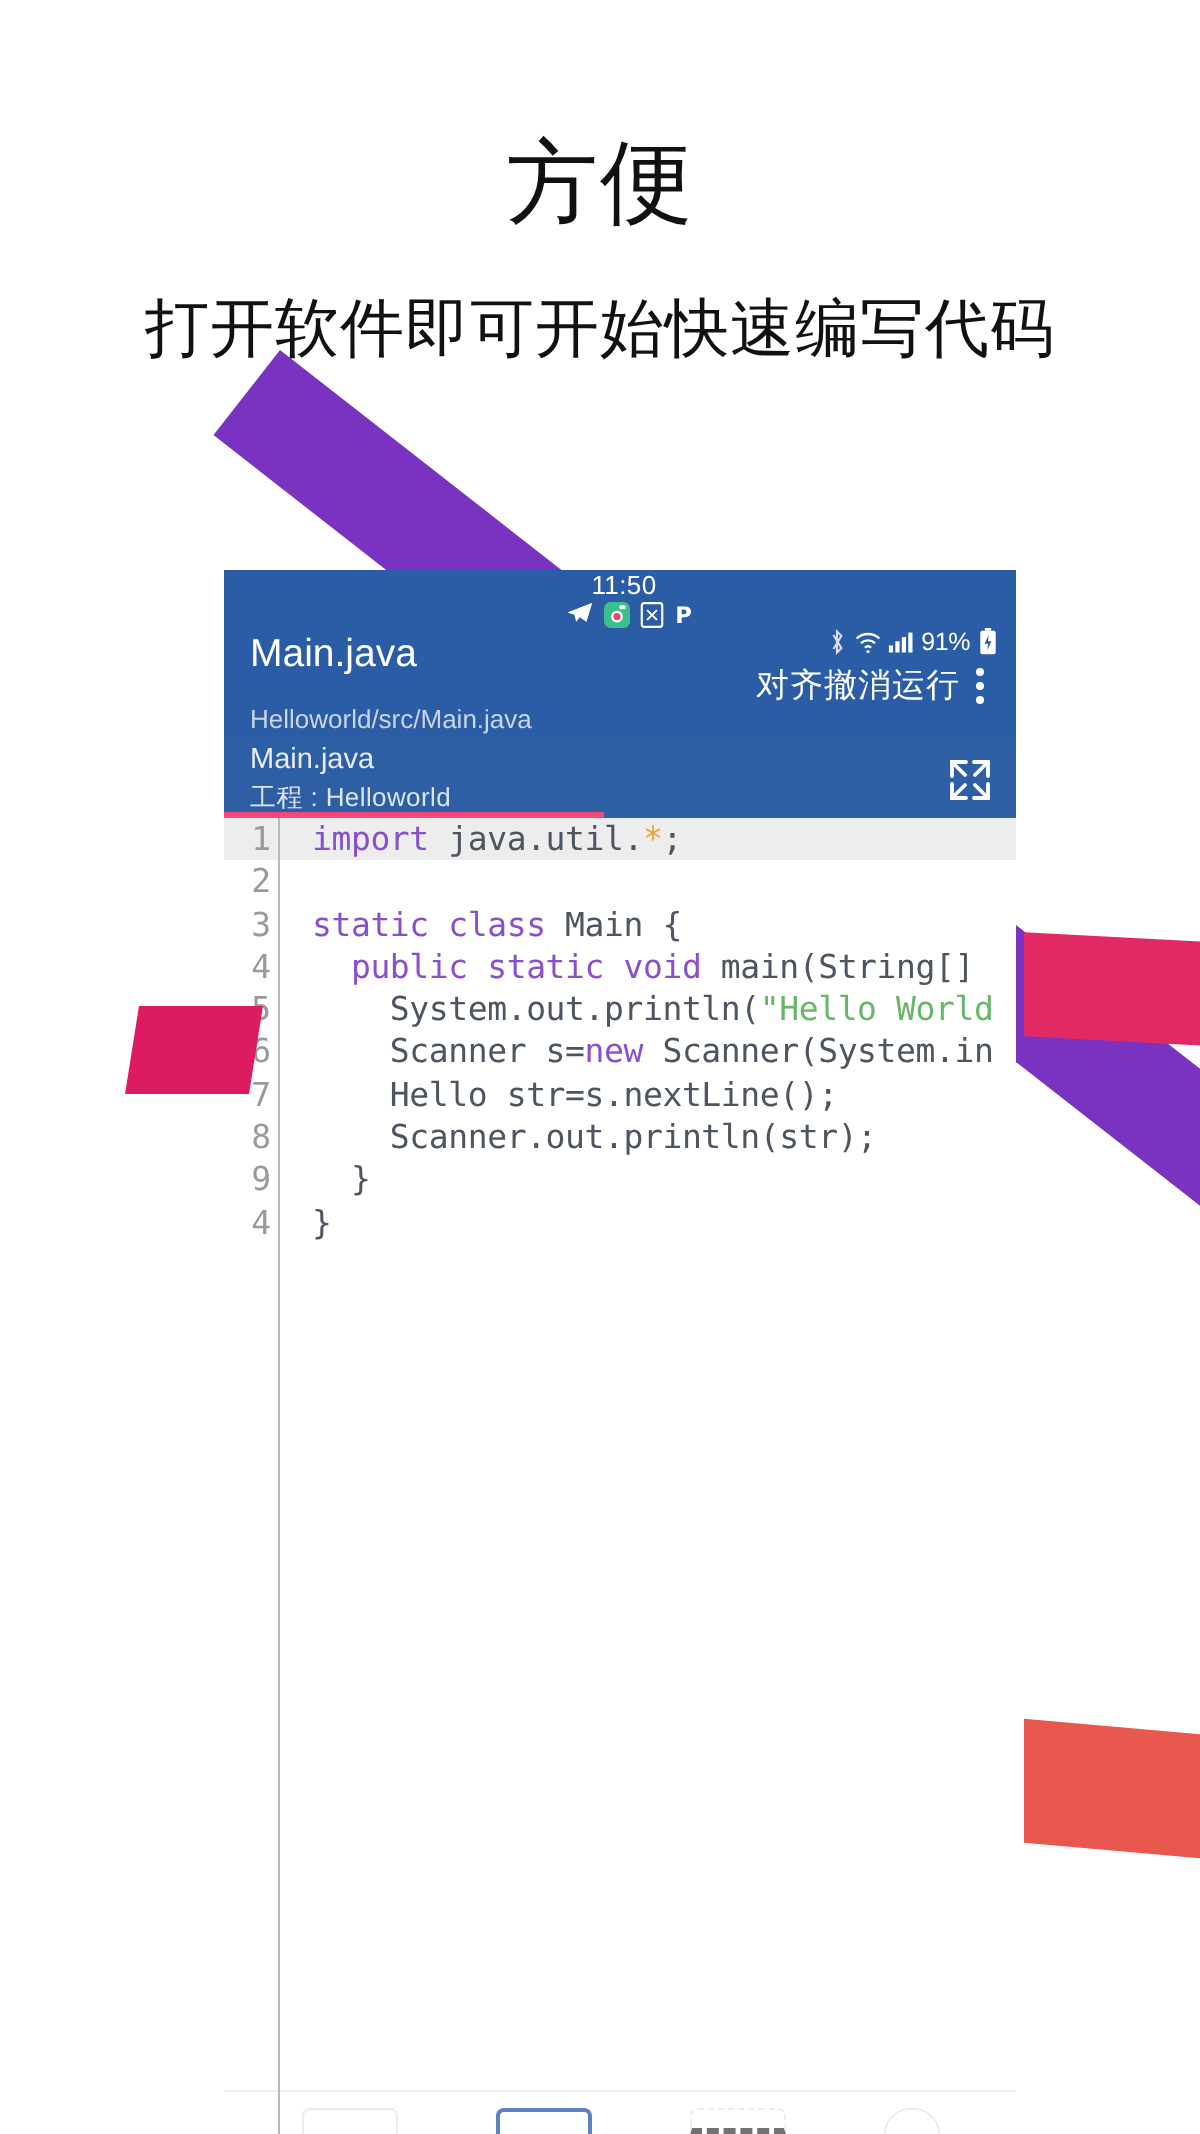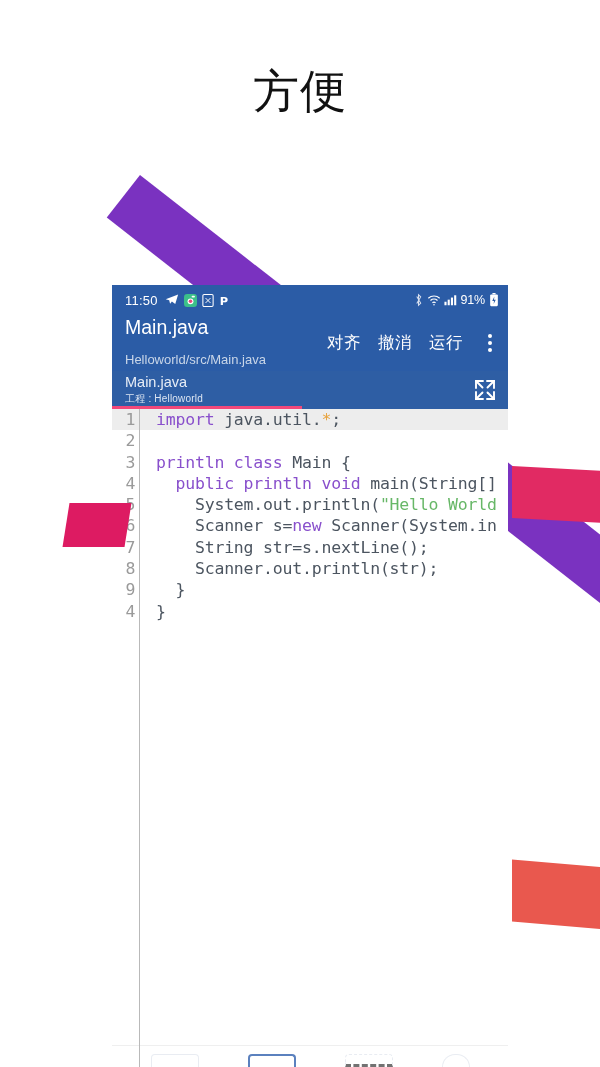--- a/index.html
+++ b/index.html
@@ -108,20 +108,21 @@
   }
 
   
   #status-bar {
     height: 30px;
     background: #2B5CA6;
     display: flex;
     align-items: center;
     padding: 0 9px 0 13px;
     color: #ffffff;
+    flex-direction: column;
   }
   #status-time {
     font-size: 13px;
     color: #ffffff;
     letter-spacing: 0.2px;
   }
   .status-icons-left {
     display: flex;
     align-items: center;
     gap: 5px;
@@ -160,21 +161,20 @@
   #app-subtitle {
     font-size: 13px;
     color: #C9D6E8;
     line-height: 1.25;
     margin-top: 13px;
   }
   #app-bar-actions {
     margin-left: auto;
     display: flex;
     align-items: center;
-    gap: 17px;
   }
   .app-action {
     font-size: 16.5px;
     color: #ffffff;
     letter-spacing: 0.5px;
   }
   #overflow-menu {
     display: flex;
     flex-direction: column;
     gap: 3px;
@@ -197,21 +197,21 @@
     padding: 0 10px 0 13px;
     position: relative;
   }
   #tab-info { display: flex; flex-direction: column; }
   #tab-filename {
     font-size: 14.5px;
     color: #E7EDF6;
     line-height: 1.1;
   }
   #tab-project {
-    font-size: 10px;
+    font-size: 13px;
     color: #DCE5F2;
     line-height: 1.2;
     margin-top: 2px;
     letter-spacing: 0.2px;
   }
   #tab-underline {
     position: absolute;
     left: 0;
     bottom: 0;
     width: 190px;
@@ -310,20 +310,21 @@
 </style>
 </head>
 <body>
 
 <div id="page">
 
   <div class="ribbon" id="ribbon-purple"></div>
 
   <div id="heading-block">
     <div id="page-title">方便</div>
+    <div id="page-subtitle">打开软件即可开始快速编写代码</div>
   </div>
 
   <div id="phone-card">
 
     <div id="status-bar">
       <span id="status-time">11:50</span>
       <span class="status-icons-left">
         <span>
           <svg class="sicon" width="14" height="14" viewBox="0 0 16 16">
             <path d="M15 1.6 0.8 7.2l4 1.2 1 4 2.1-2.6 3.8 2.8z" fill="#ffffff"></path>
@@ -427,37 +428,37 @@
           <div class="code-row active">
             <span class="ln">1</span>
             <span class="src"><span class="kw">import</span> java.util.<span class="ast">*</span>;</span>
           </div>
           <div class="code-row">
             <span class="ln">2</span>
             <span class="src"></span>
           </div>
           <div class="code-row">
             <span class="ln">3</span>
-            <span class="src"><span class="kw">println class</span> Main {</span>
+            <span class="src"><span class="kw">static class</span> Main {</span>
           </div>
           <div class="code-row">
             <span class="ln">4</span>
-            <span class="src">  <span class="kw">public println void</span> main(String[]</span>
+            <span class="src">  <span class="kw">public static void</span> main(String[]</span>
           </div>
           <div class="code-row">
             <span class="ln">5</span>
             <span class="src">    System.out.println(<span class="str">"Hello World</span></span>
           </div>
           <div class="code-row">
             <span class="ln">6</span>
             <span class="src">    Scanner s=<span class="kw">new</span> Scanner(System.in</span>
           </div>
           <div class="code-row">
             <span class="ln">7</span>
-            <span class="src">    String str=s.nextLine();</span>
+            <span class="src">    Hello str=s.nextLine();</span>
           </div>
           <div class="code-row">
             <span class="ln">8</span>
             <span class="src">    Scanner.out.println(str);</span>
           </div>
           <div class="code-row">
             <span class="ln">9</span>
             <span class="src">  }</span>
           </div>
           <div class="code-row">

